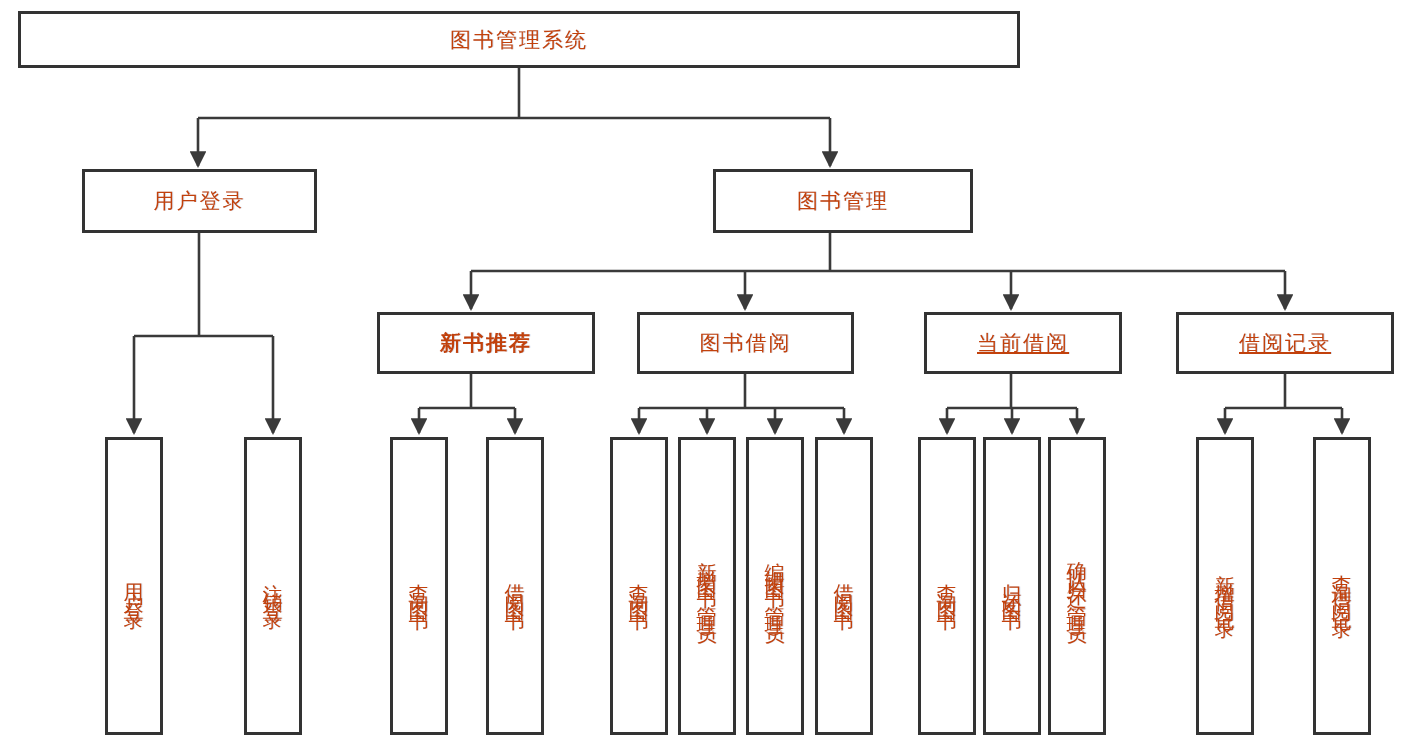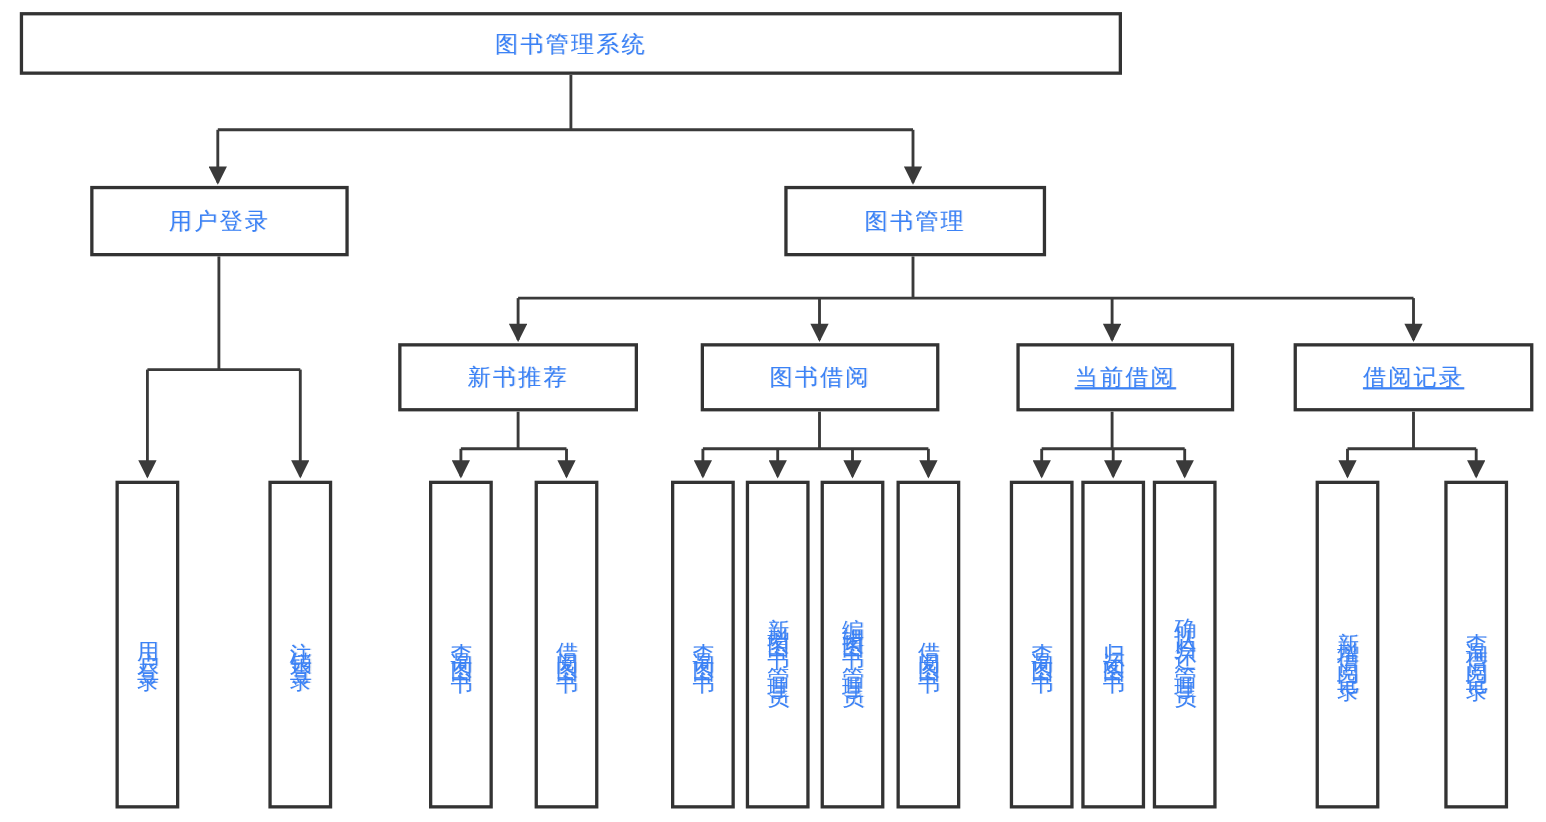--- a/index.html
+++ b/index.html
@@ -18,45 +18,45 @@
     z-index: 1;
   }
   .box {
     position: absolute;
     background: #ffffff;
     border: 3px solid #333333;
     box-sizing: border-box;
     display: flex;
     align-items: center;
     justify-content: center;
-    color: #3b82f6;
+    color: #c2410c;
     z-index: 2;
     text-shadow: 1px 0 0 rgba(90,130,200,0.25);
   }
   .hbox {
     font-size: 21px;
     letter-spacing: 2px;
     white-space: nowrap;
   }
   .vbox {
     writing-mode: vertical-rl;
     text-orientation: mixed;
     font-size: 20px;
     letter-spacing: 9px;
     line-height: 1;
     text-align: center;
   }
   
   .n-root  { left: 18px;  top: 11px;  width: 1002px; height: 57px; }
   
   .n-login { left: 82px;  top: 169px; width: 235px;  height: 64px; }
-  .n-mgmt  { left: 713px; top: 169px; width: 238px;  height: 64px; }
+  .n-mgmt  { left: 713px; top: 169px; width: 260px;  height: 64px; }
   
   .n-mid   { top: 312px; height: 62px; }
-  .n-m0 { left: 362px;  width: 218px; }
+  .n-m0 { left: 377px;  width: 218px; font-weight: bold; }
   .n-m1 { left: 637px;  width: 217px; }
   .n-m2 { left: 924px;  width: 198px; text-decoration: underline; }
   .n-m3 { left: 1176px; width: 218px; text-decoration: underline; }
   
   .n-leaf  { top: 437px; height: 298px; width: 58px; }
   .n-l-a0 { left: 105px; }  .n-l-a1 { left: 244px; }
   .n-l-b0 { left: 390px; }  .n-l-b1 { left: 486px; }
   .n-l-c0 { left: 610px; }  .n-l-c1 { left: 678px; }
   .n-l-c2 { left: 746px; }  .n-l-c3 { left: 815px; }
   .n-l-d0 { left: 918px; }  .n-l-d1 { left: 983px; }  .n-l-d2 { left: 1048px; }

